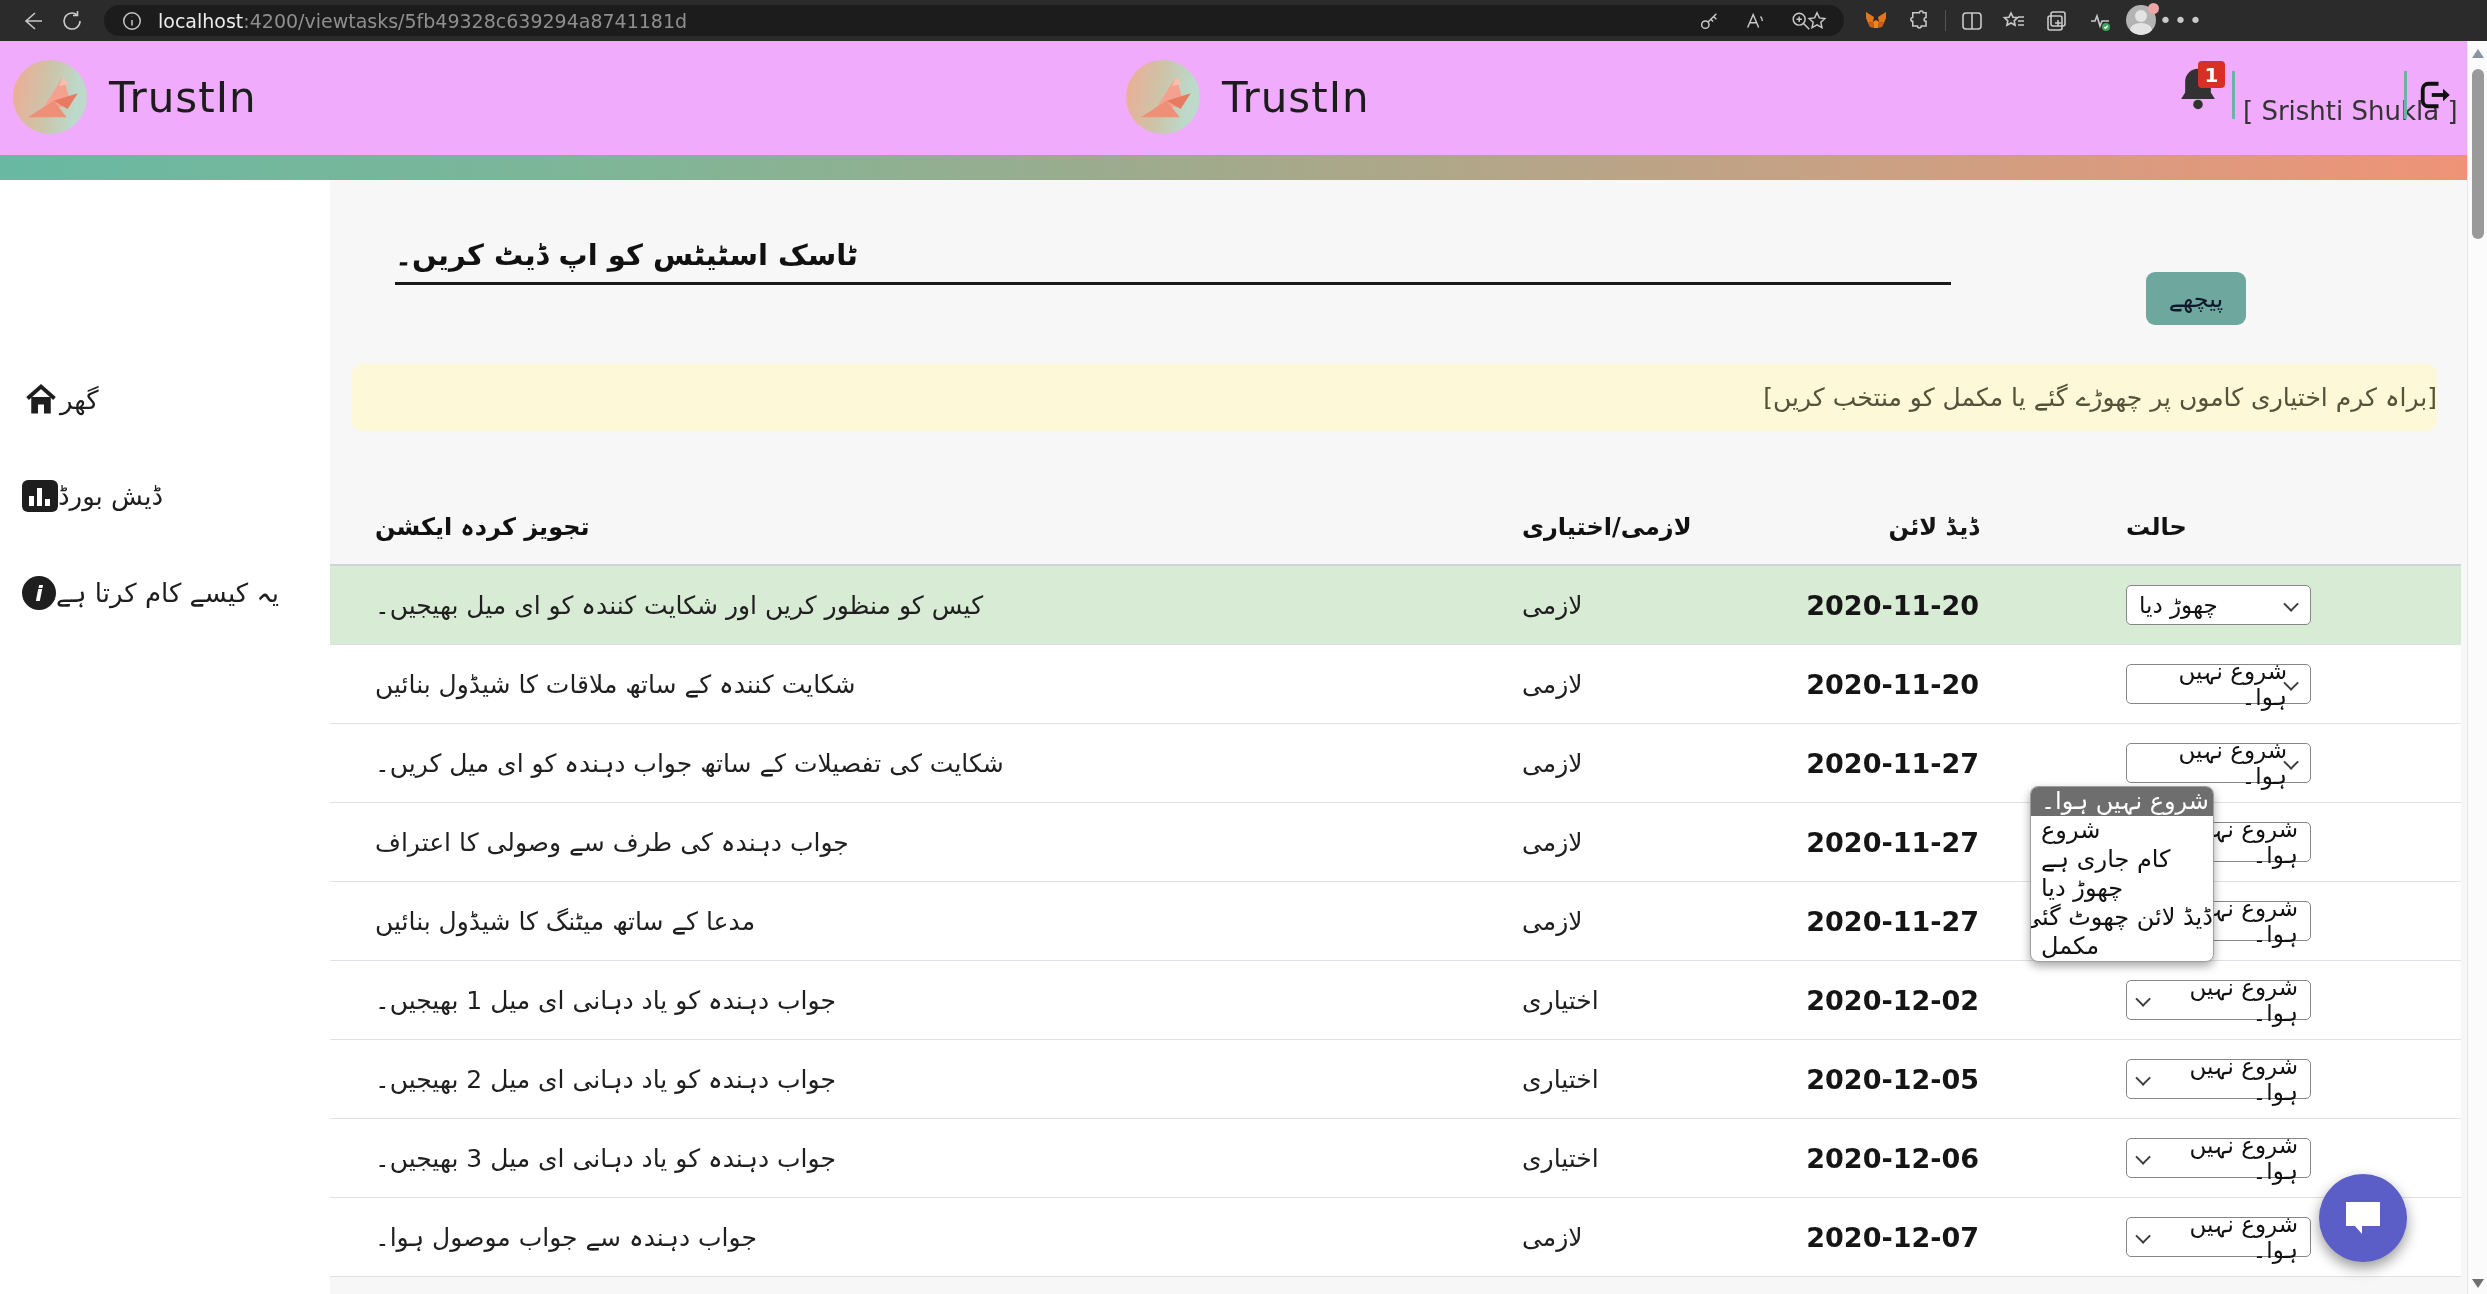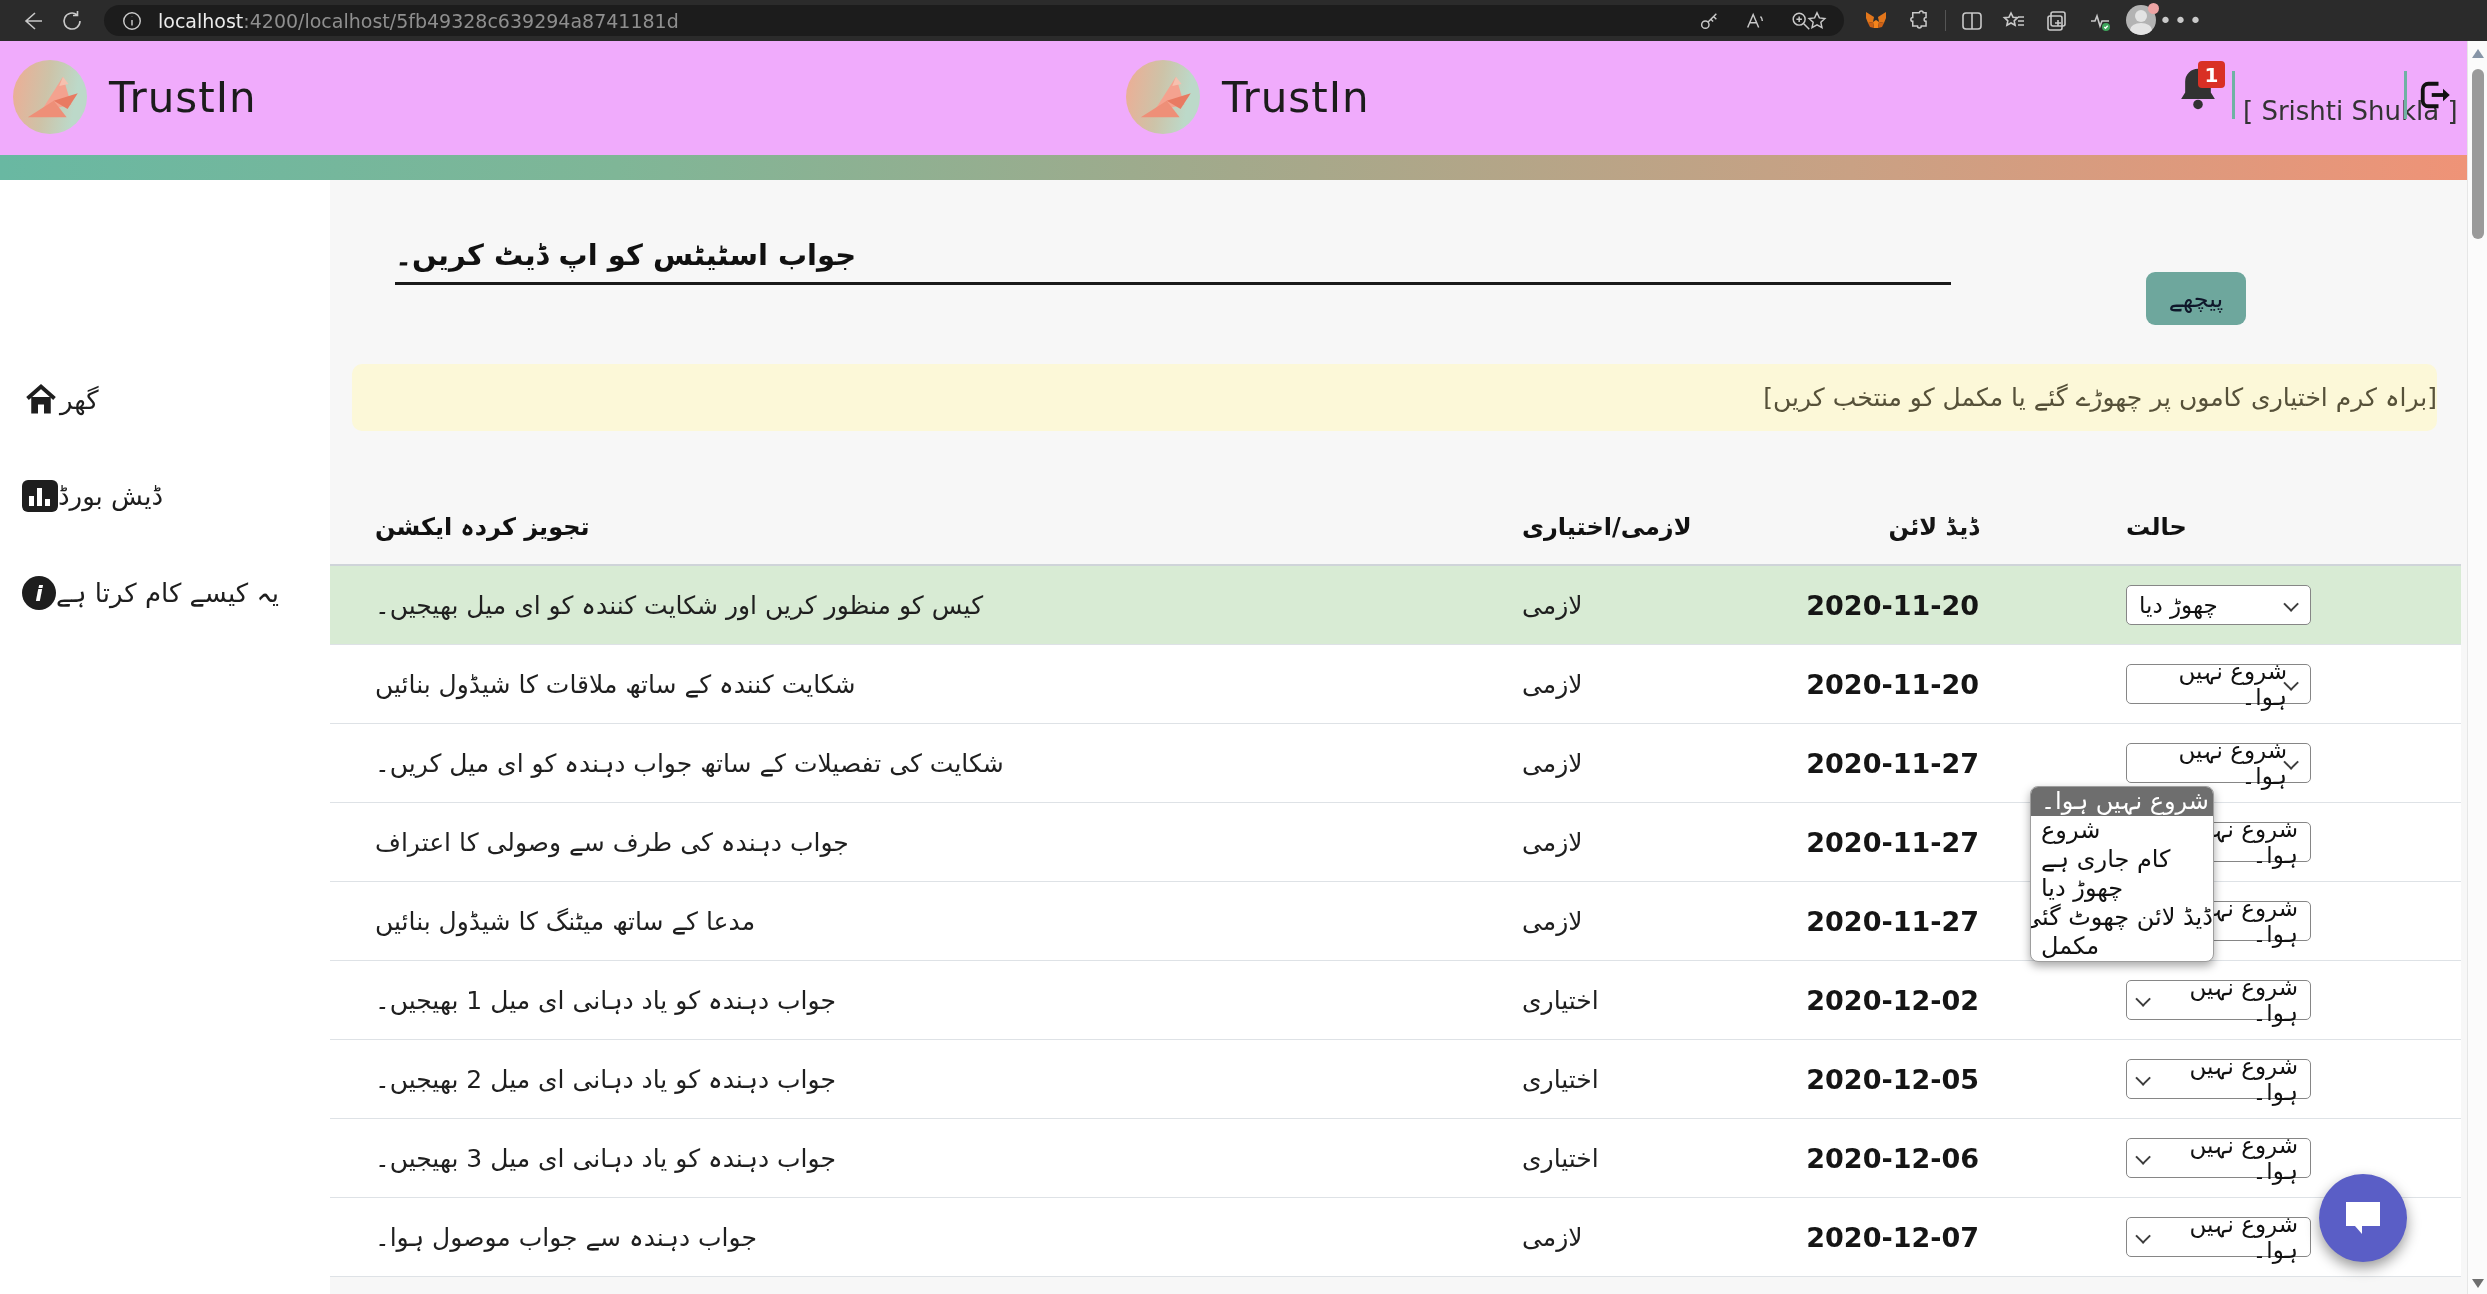--- a/index.html
+++ b/index.html
@@ -110,21 +110,21 @@
       </svg>
   </div>
 
   <div id="urlpill">
     <div class="chrome-icon" style="left:14px;top:2px">
       <svg width="22" height="22" viewBox="0 0 24 24">
           <circle cx="12" cy="12" r="9"></circle>
           <path d="M12 11 v6 M12 7.2 v.2"></path>
         </svg>
     </div>
-    <span style="margin-left:54px"><span class="host">localhost</span><span>:4200/localhost/5fb49328c639294a8741181d</span></span>
+    <span style="margin-left:54px"><span class="host">localhost</span><span>:4200/viewtasks/5fb49328c639294a8741181d</span></span>
     <div class="pill-right" style="left:1592px">
       <svg width="22" height="22" viewBox="0 0 24 24" stroke="#c9c9c9" fill="none" stroke-width="1.6">
           <circle cx="8" cy="16" r="4"></circle>
           <path d="M11 13 L20 4 M17 7 l3 3 M14 10 l2.5 2.5"></path>
         </svg>
     </div>
     <div class="pill-right" style="left:1638px">
       <svg width="22" height="22" viewBox="0 0 24 24" stroke="#c9c9c9" fill="none" stroke-width="1.6">
           <path d="M4 19 L10 5 L16 19 M6.5 14 h7"></path>
           <path d="M18 7 a7 7 0 0 1 2 5"></path>
@@ -257,21 +257,21 @@
     <span class="side-label">ڈیش بورڈ</span>
   </div>
   <div class="side-item" style="top:396px">
     <div class="info-circle">i</div>
     <span class="side-label">یہ کیسے کام کرتا ہے</span>
   </div>
 </div>
 
 <div id="content"></div>
 
-<h1 id="page-title" class="abs">جواب اسٹیٹس کو اپ ڈیٹ کریں۔</h1>
+<h1 id="page-title" class="abs">ٹاسک اسٹیٹس کو اپ ڈیٹ کریں۔</h1>
 <div id="title-line"></div>
 <button id="back-btn">پیچھے</button>
 <div id="notice">[براہ کرم اختیاری کاموں پر چھوڑے گئے یا مکمل کو منتخب کریں]</div>
 
 <div id="tbl">
   <div class="thead">
     <div class="c-action">تجویز کردہ ایکشن</div>
     <div class="c-type">لازمی/اختیاری</div>
     <div class="c-deadline" style="font-size:24px">ڈیڈ لائن</div>
     <div style="padding-left:115px;direction:rtl;text-align:left">حالت</div>

